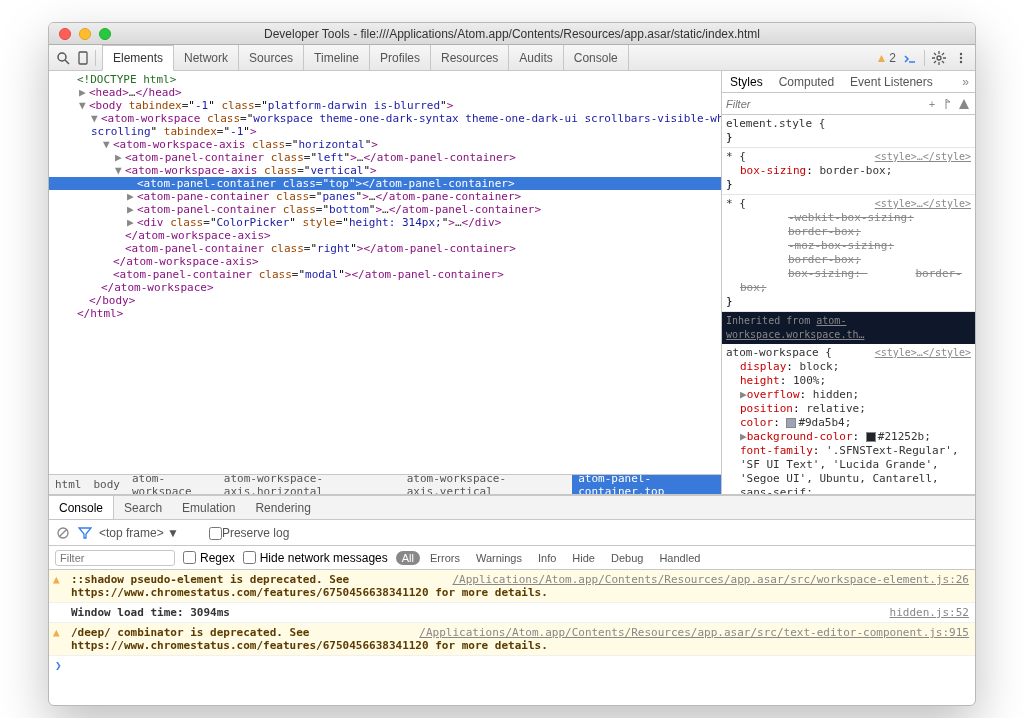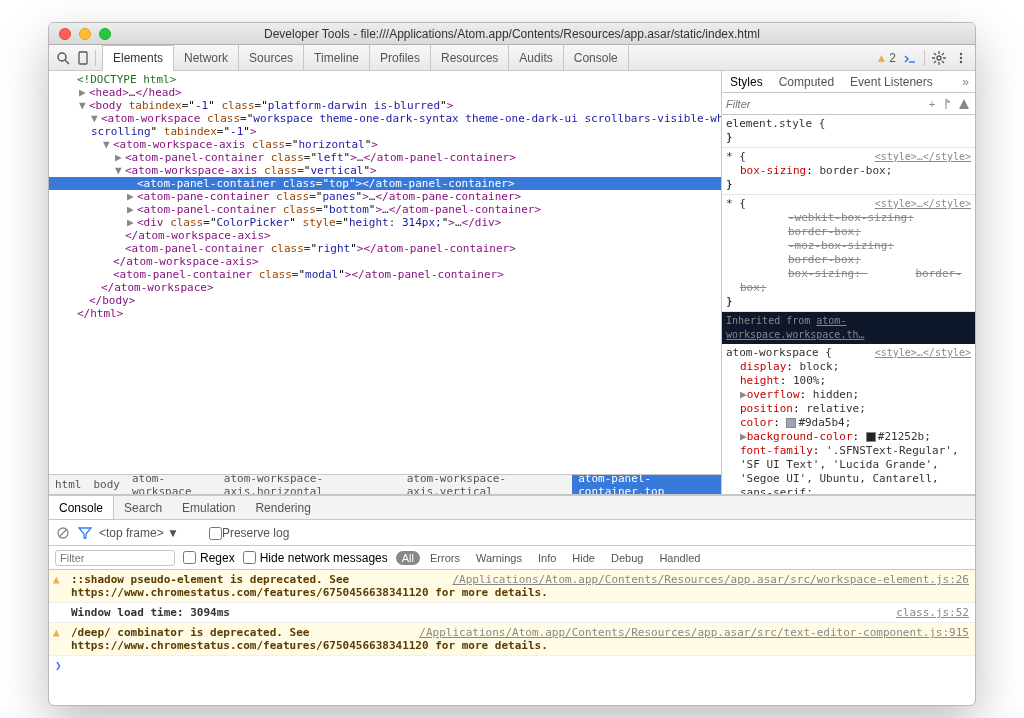--- a/index.html
+++ b/index.html
@@ -326,19 +326,19 @@
           <span class="cf-btn">Errors</span>
           <span class="cf-btn">Warnings</span>
           <span class="cf-btn">Info</span>
           <span class="cf-btn">Hide</span>
           <span class="cf-btn">Debug</span>
           <span class="cf-btn">Handled</span>
         </div>
     </div>
     <div class="console-log" id="console-log">
         <div class="log-row warn"><span class="wicon">▲</span><span class="loc">/Applications/Atom.app/Contents/Resources/app.asar/src/workspace-element.js:26</span><span class="msg">::shadow pseudo-element is deprecated. See https://www.chromestatus.com/features/6750456638341120 for more details.</span></div>
-        <div class="log-row plain"><span class="loc">class.js:52</span><span class="msg">Window load time: 3094ms</span></div>
+        <div class="log-row plain"><span class="loc">hidden.js:52</span><span class="msg">Window load time: 3094ms</span></div>
         <div class="log-row warn"><span class="wicon">▲</span><span class="loc">/Applications/Atom.app/Contents/Resources/app.asar/src/text-editor-component.js:915</span><span class="msg">/deep/ combinator is deprecated. See https://www.chromestatus.com/features/6750456638341120 for more details.</span></div>
         <div class="prompt">❯</div>
       </div>
   </div>
 
 </div>
 
 </body></html>

